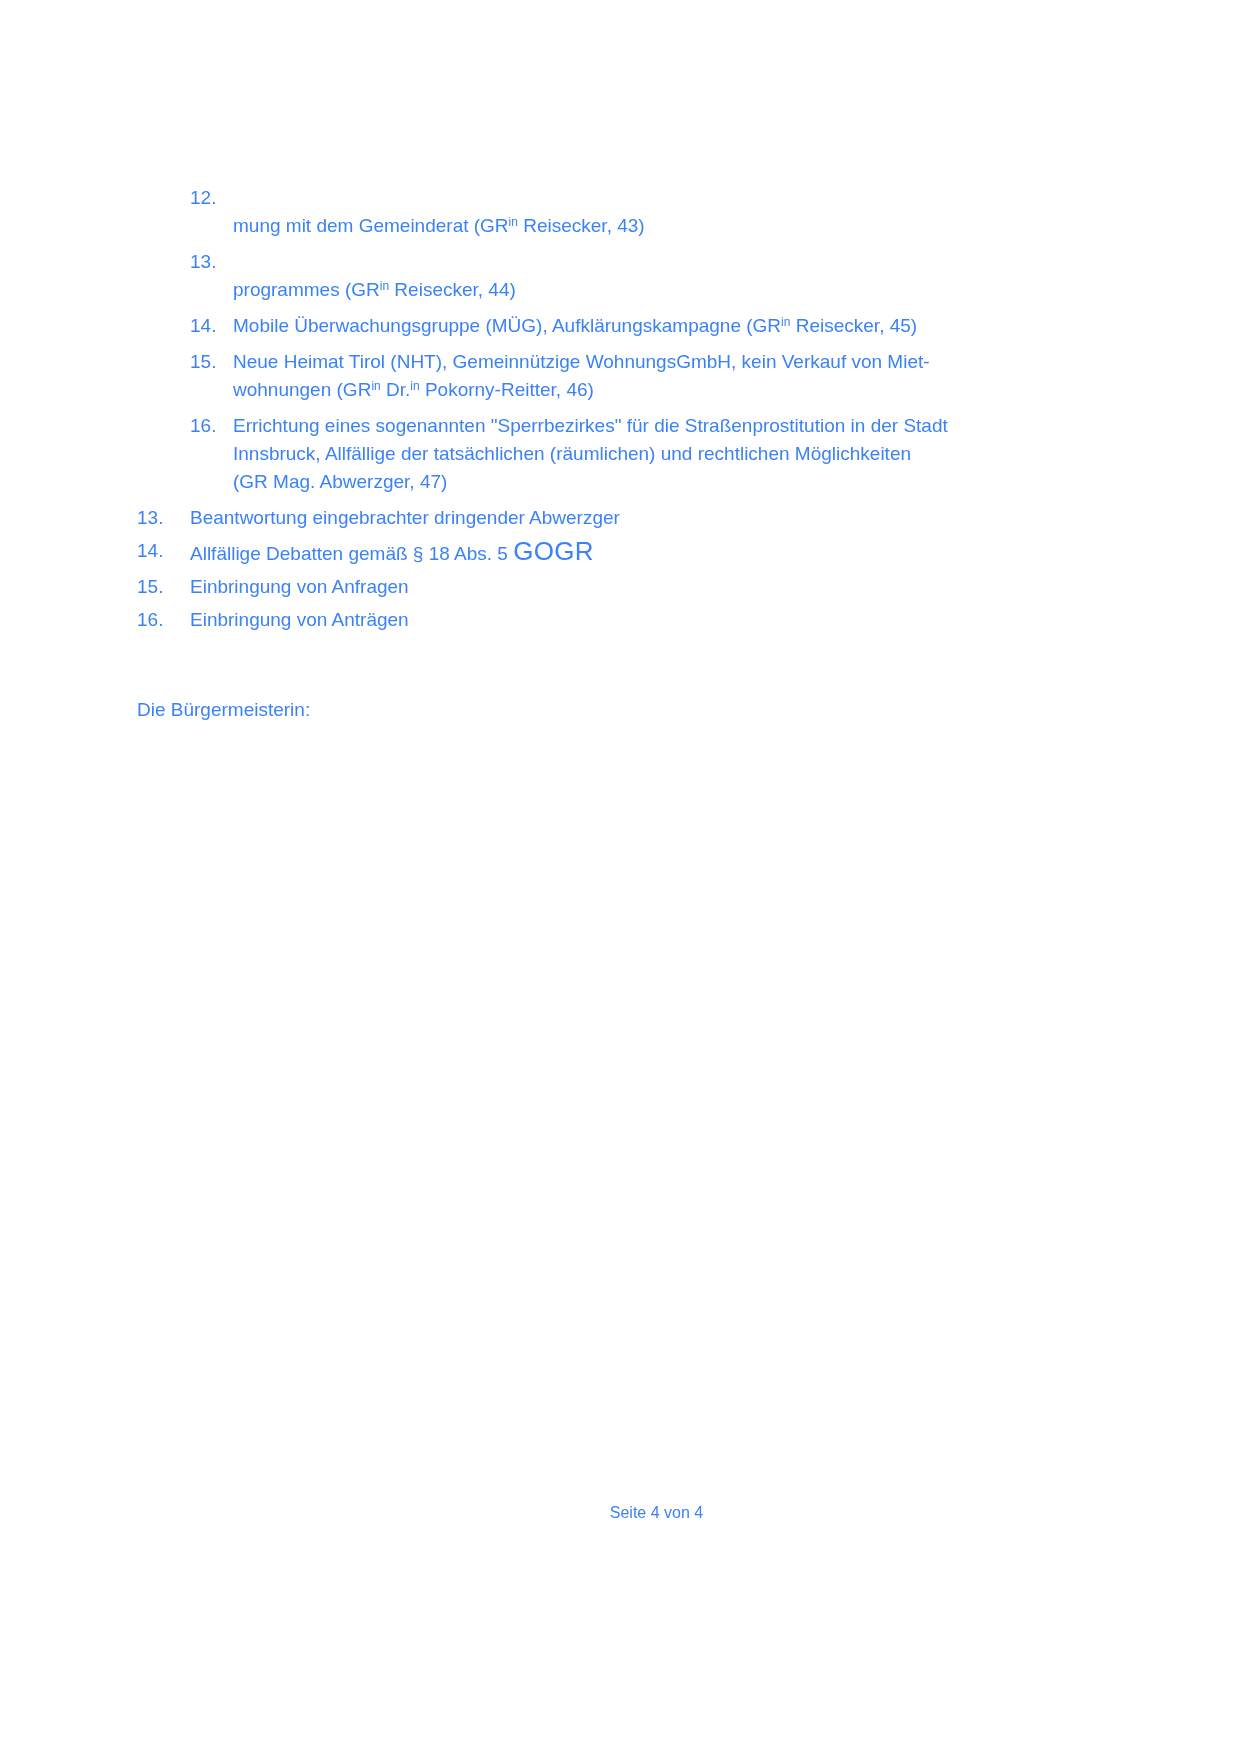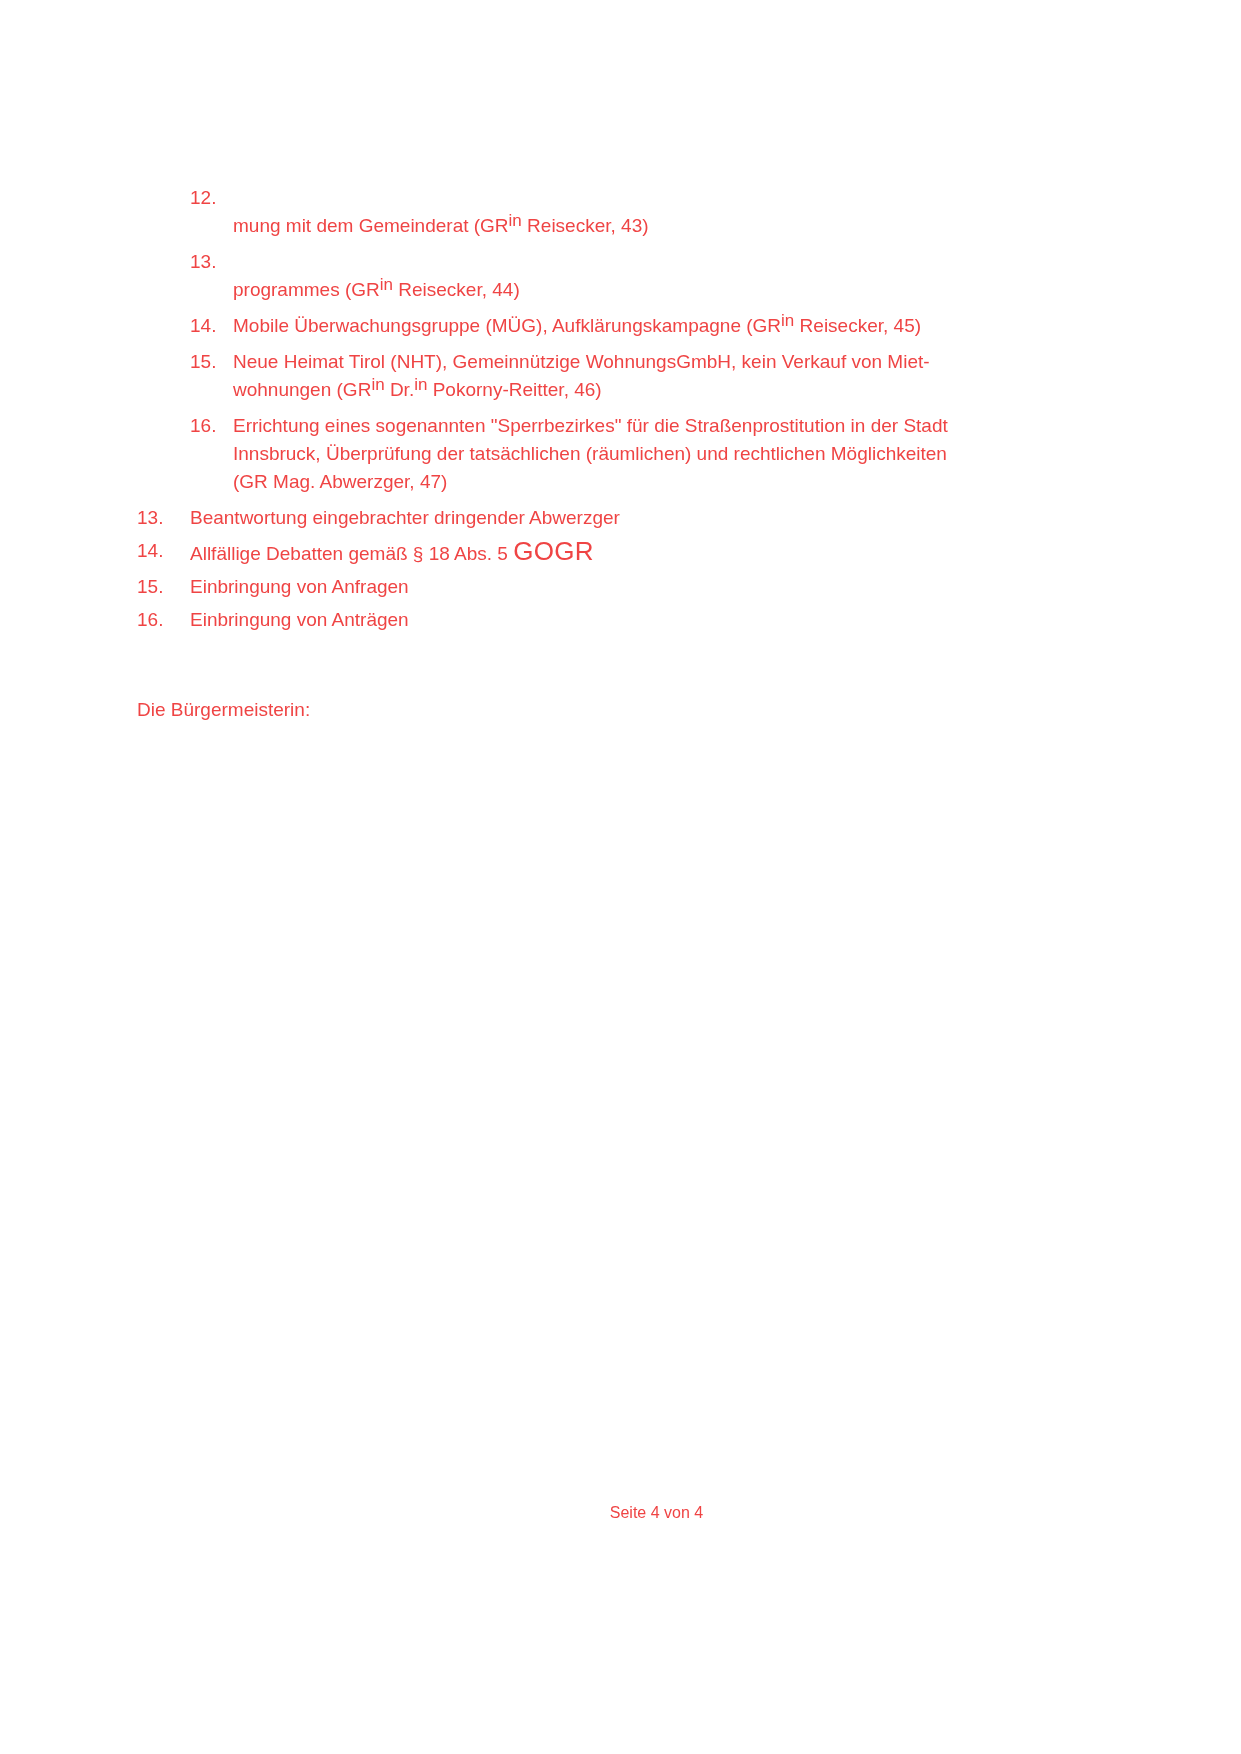--- a/index.html
+++ b/index.html
@@ -4,38 +4,38 @@
 <style>
   html, body { margin: 0; padding: 0; background: #ffffff; }
   .page {
     position: relative;
     width: 1241px;
     height: 1754px;
     background: #ffffff;
     font-family: "Liberation Sans", "DejaVu Sans", sans-serif;
     font-size: 19px;
     line-height: 28px;
-    color: #ef4444;
+    color: #3b82f6;
     overflow: hidden;
   }
   .content {
     position: absolute;
     top: 184px;
     left: 137px;
     right: 70px;
   }
   .sub-list { margin-left: 53px; margin-bottom: 6px; }
   .row { display: flex; align-items: flex-start; }
   .sub-list .row { margin-bottom: 8px; }
   .sub-list .num { width: 43px; flex: 0 0 43px; }
   .main-list .row { margin-bottom: 5px; }
   .main-list .num { width: 53px; flex: 0 0 53px; }
   .txt { flex: 1 1 auto; }
   sup.sp {
-    font-size: 17px;
+    font-size: 12px;
     line-height: 0;
     vertical-align: 6px;
   }
   .gogr { font-size: 26px; letter-spacing: 0.3px; }
   .signature { margin-top: 62px; }
   .sig-name { margin-top: 8px; }
   .footer {
     position: absolute;
     top: 1502px;
     left: 0;
@@ -69,21 +69,21 @@
         <span class="txt"><span>Mobile Überwachungsgruppe (MÜG), Aufklärungskampagne (GR</span><sup class="sp">in</sup><span> Reisecker, 45)</span></span>
       </div>
 
       <div class="row">
         <span class="num">15.</span>
         <span class="txt"><span>Neue Heimat Tirol (NHT), Gemeinnützige WohnungsGmbH, kein Verkauf von Miet-</span><br><span>wohnungen (GR</span><sup class="sp">in</sup><span> Dr.</span><sup class="sp">in</sup><span> Pokorny-Reitter, 46)</span></span>
       </div>
 
       <div class="row">
         <span class="num">16.</span>
-        <span class="txt"><span>Errichtung eines sogenannten "Sperrbezirkes" für die Straßenprostitution in der Stadt</span><br><span>Innsbruck, Überprüfung der tatsächlichen (räumlichen) und rechtlichen Möglichkeiten</span><br><span>(GR Mag. Abwerzger, 47)</span></span>
+        <span class="txt"><span>Errichtung eines sogenannten "Sperrbezirkes" für die Straßenprostitution in der Stadt</span><br><span>Innsbruck, Allfällige der tatsächlichen (räumlichen) und rechtlichen Möglichkeiten</span><br><span>(GR Mag. Abwerzger, 47)</span></span>
       </div>
 
     </div>
 
     <div class="main-list">
 
       <div class="row">
         <span class="num">13.</span>
         <span class="txt">Beantwortung eingebrachter dringender Abwerzger</span>
       </div>

